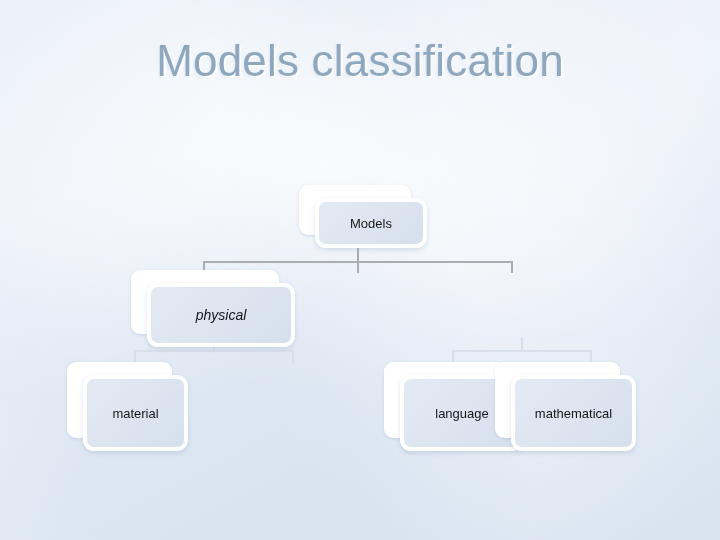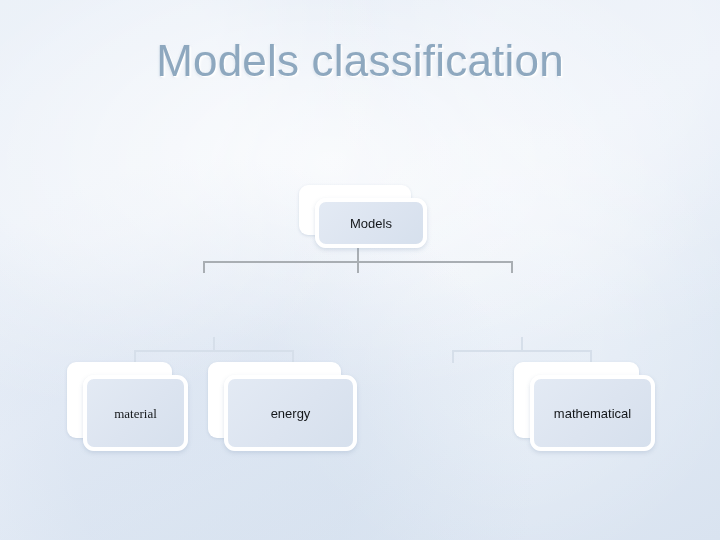--- a/index.html
+++ b/index.html
@@ -133,38 +133,44 @@
   <div class="conn faint" style="left:452px; top:350px; width:2px; height:13px;"></div>
   <div class="conn faint" style="left:590px; top:350px; width:2px; height:13px;"></div>
 
   <div class="node root" style="left:315px; top:198px; width:112px; height:50px;">
     <div class="back"></div>
     <div class="front">
       <span class="label">Models</span>
     </div>
   </div>
 
+  <div class="node italic" style="left:147px; top:283px; width:148px; height:64px;">
+    <div class="back"></div>
+    <div class="front">
+      <span class="label">physical</span>
+    </div>
+  </div>
 
 
 
-  <div class="node" style="left:83px; top:375px; width:105px; height:76px;font-family:Liberation Serif, serif;">
+  <div class="node" style="left:83px; top:375px; width:105px; height:76px;">
     <div class="back"></div>
     <div class="front">
       <span class="label">material</span>
     </div>
   </div>
 
-  <div class="node" style="left:224px; top:375px; width:133px; height:76px;">
+
+  <div class="node" style="left:400px; top:375px; width:124px; height:76px;">
     <div class="back"></div>
     <div class="front">
-      <span class="label">energy</span>
+      <span class="label">language</span>
     </div>
   </div>
 
-
-  <div class="node" style="left:530px; top:375px; width:125px; height:76px;">
+  <div class="node" style="left:511px; top:375px; width:125px; height:76px;">
     <div class="back"></div>
     <div class="front">
       <span class="label">mathematical</span>
     </div>
   </div>
 
 </div>
 
 </body></html>

